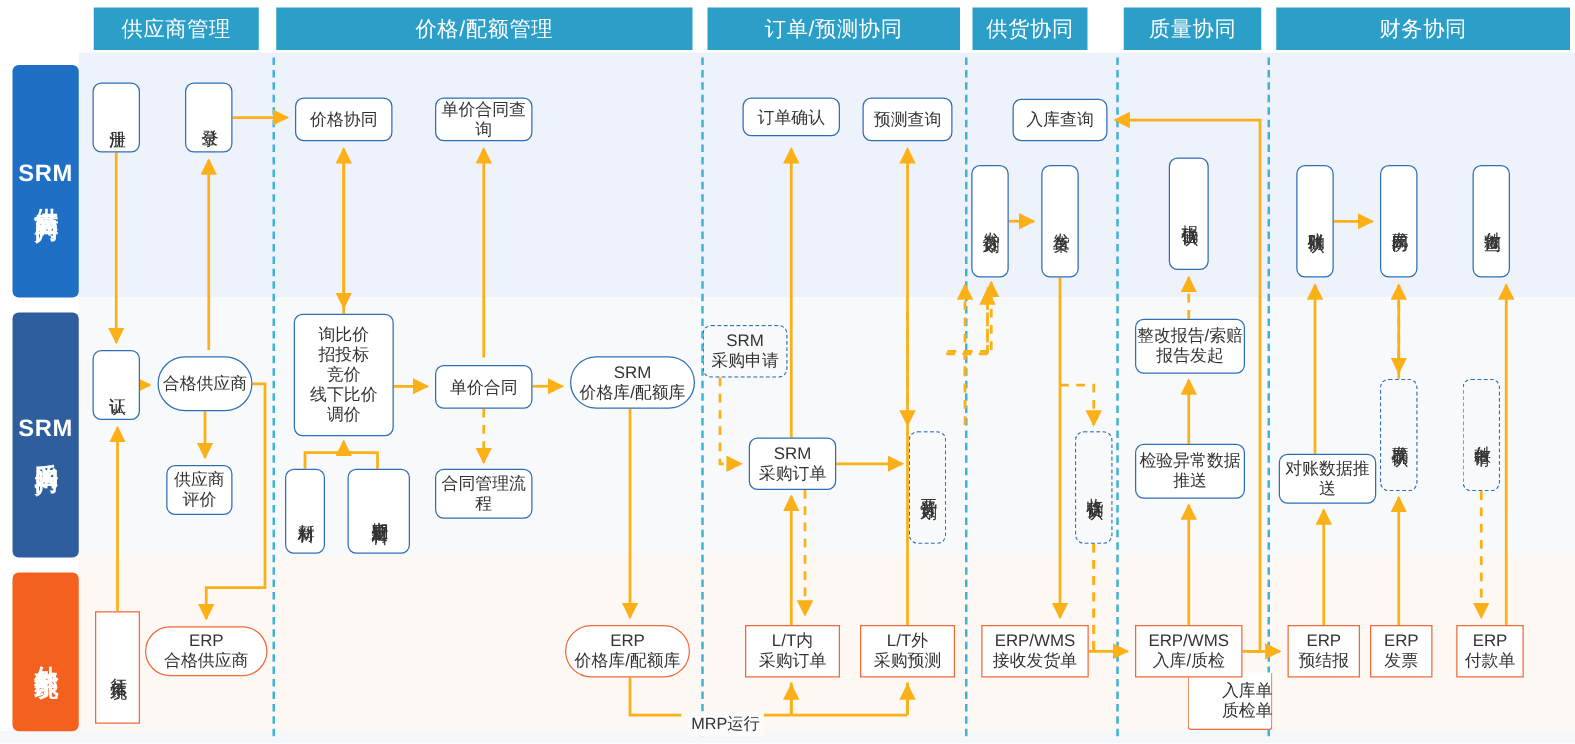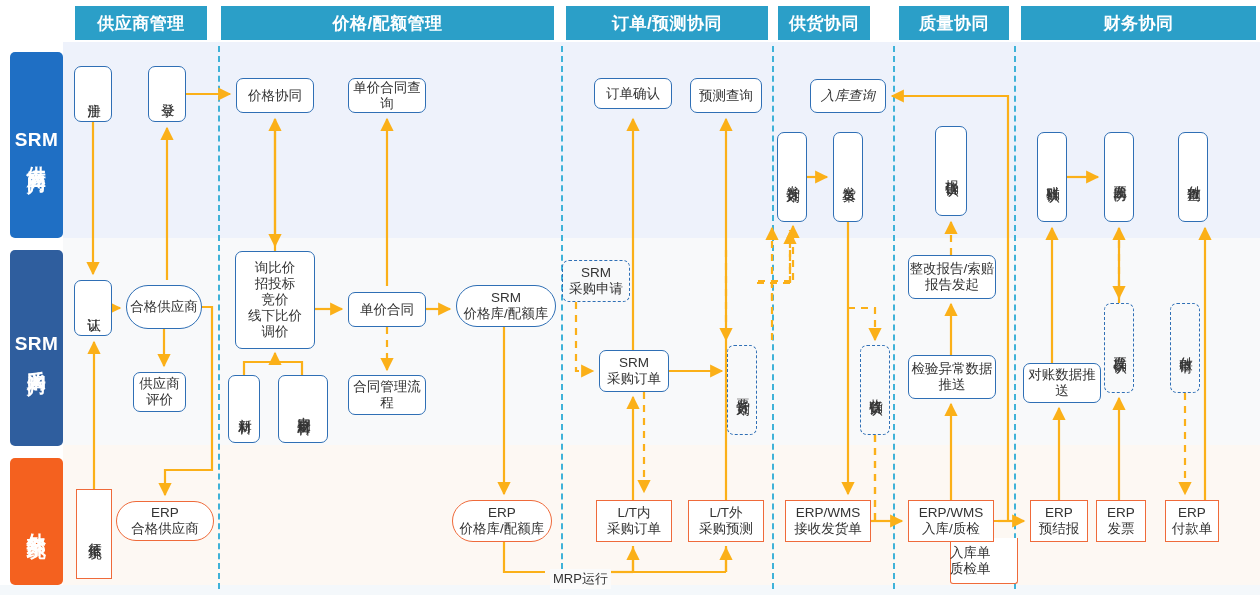--- a/index.html
+++ b/index.html
@@ -9,21 +9,21 @@
   
   .band{position:absolute;left:63px;right:0;}
   .band-top{top:42px;height:196px;background:#eef2fb;}
   .band-mid{top:238px;height:207px;background:#f8f9fa;}
   .band-bot{top:445px;height:140px;background:#fdf8f3;}
   .band-foot{position:absolute;left:0;right:0;top:585px;height:10px;background:#f4f8fb;}
 
   
   .hdr{position:absolute;top:6px;height:34px;background:#2b9fc8;color:#fff;
        display:flex;align-items:center;justify-content:center;
-       font-size:17px;font-weight:bold;letter-spacing:.5px;}
+       font-size:17px;font-weight:normal;letter-spacing:.5px;}
 
   
   .rail{position:absolute;left:10px;width:53px;border-radius:5px;color:#fff;
         display:flex;flex-direction:column;align-items:center;justify-content:center;
         font-weight:bold;text-align:center;line-height:1.12;}
   .rail .en{font-size:19px;letter-spacing:.5px;}
   .rail .cn{font-size:19px;writing-mode:vertical-rl;text-orientation:upright;letter-spacing:2px;}
   .rail-a{top:52px;height:186px;background:#1f6fc4;}
   .rail-b{top:250px;height:196px;background:#2f5e9e;}
   .rail-c{top:458px;height:127px;background:#f4611f;}
@@ -41,21 +41,21 @@
   .n-erp{border:1.6px solid #ef6a3a;border-radius:0;}
   .n-erp-round{border:1.6px solid #ef6a3a;border-radius:22px;}
   .vtext{writing-mode:vertical-rl;text-orientation:upright;letter-spacing:1px;line-height:1.25;}
   .mrp{position:absolute;font-size:13px;color:#333;background:#fbfbfb;padding:1px 3px;z-index:6;margin-top:11px;}
 
   
   .n-doc{position:absolute;z-index:4;}
   .n-doc .docbody{position:absolute;inset:0;border:1.6px solid #ef6a3a;border-top:none;
         background:#fff;border-radius:0 0 3px 3px;}
   .n-doc .doctxt{position:absolute;inset:0;display:flex;flex-direction:column;
-        align-items:flex-start;justify-content:center;font-size:13.5px;color:#333;line-height:1.2;}
+        align-items:flex-end;justify-content:center;font-size:13.5px;color:#333;line-height:1.2;}
 
   svg.wires{position:absolute;left:0;top:0;width:1260px;height:595px;z-index:2;pointer-events:none;}
 </style>
 </head>
 <body>
 
 <div id="root">
 
   <div class="band band-top"></div>
   <div class="band band-mid"></div>
@@ -241,21 +241,21 @@
       </div>
       <div class="node n-dashed" style="left: 727px; top: 345px; width: 30px; height: 90px;">
         <div class="vtext">要货计划</div>
       </div>
       <div class="node n-erp" style="left: 596px; top: 500px; width: 76px; height: 42px;">
         <div>L/T内<br>采购订单</div>
       </div>
       <div class="node n-erp" style="left: 688px; top: 500px; width: 76px; height: 42px;">
         <div>L/T外<br>采购预测</div>
       </div>
-      <div class="node n-solid" style="left: 810px; top: 79px; width: 76px; height: 34px; font-style: italic;">
+      <div class="node n-solid" style="left: 810px; top: 79px; width: 76px; height: 34px;">
         <div>入库查询</div>
       </div>
       <div class="node n-solid" style="left: 777px; top: 132px; width: 30px; height: 90px;">
         <div class="vtext">发货计划</div>
       </div>
       <div class="node n-solid" style="left: 833px; top: 132px; width: 30px; height: 90px;">
         <div class="vtext">发货单</div>
       </div>
       <div class="node n-dashed" style="left: 860px; top: 345px; width: 30px; height: 90px;">
         <div class="vtext">收货确认</div>

